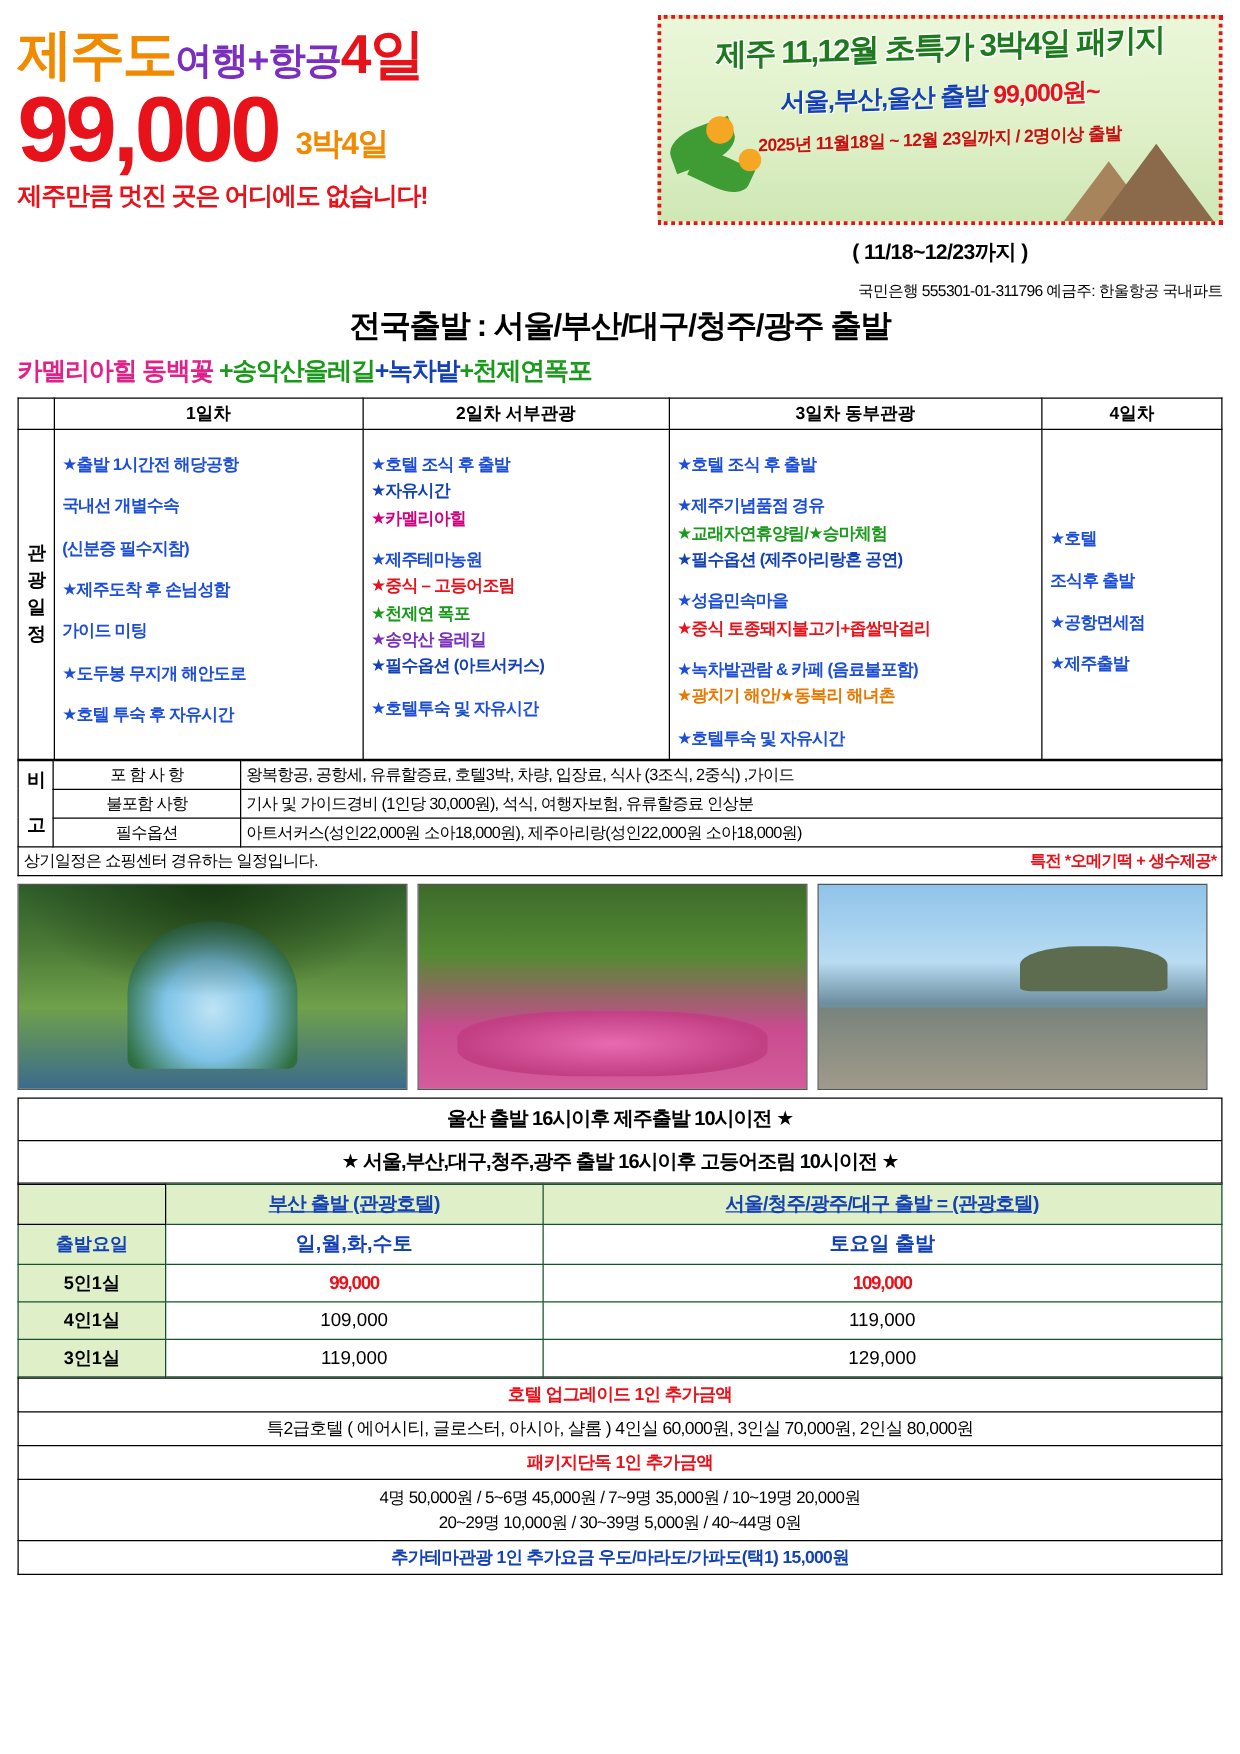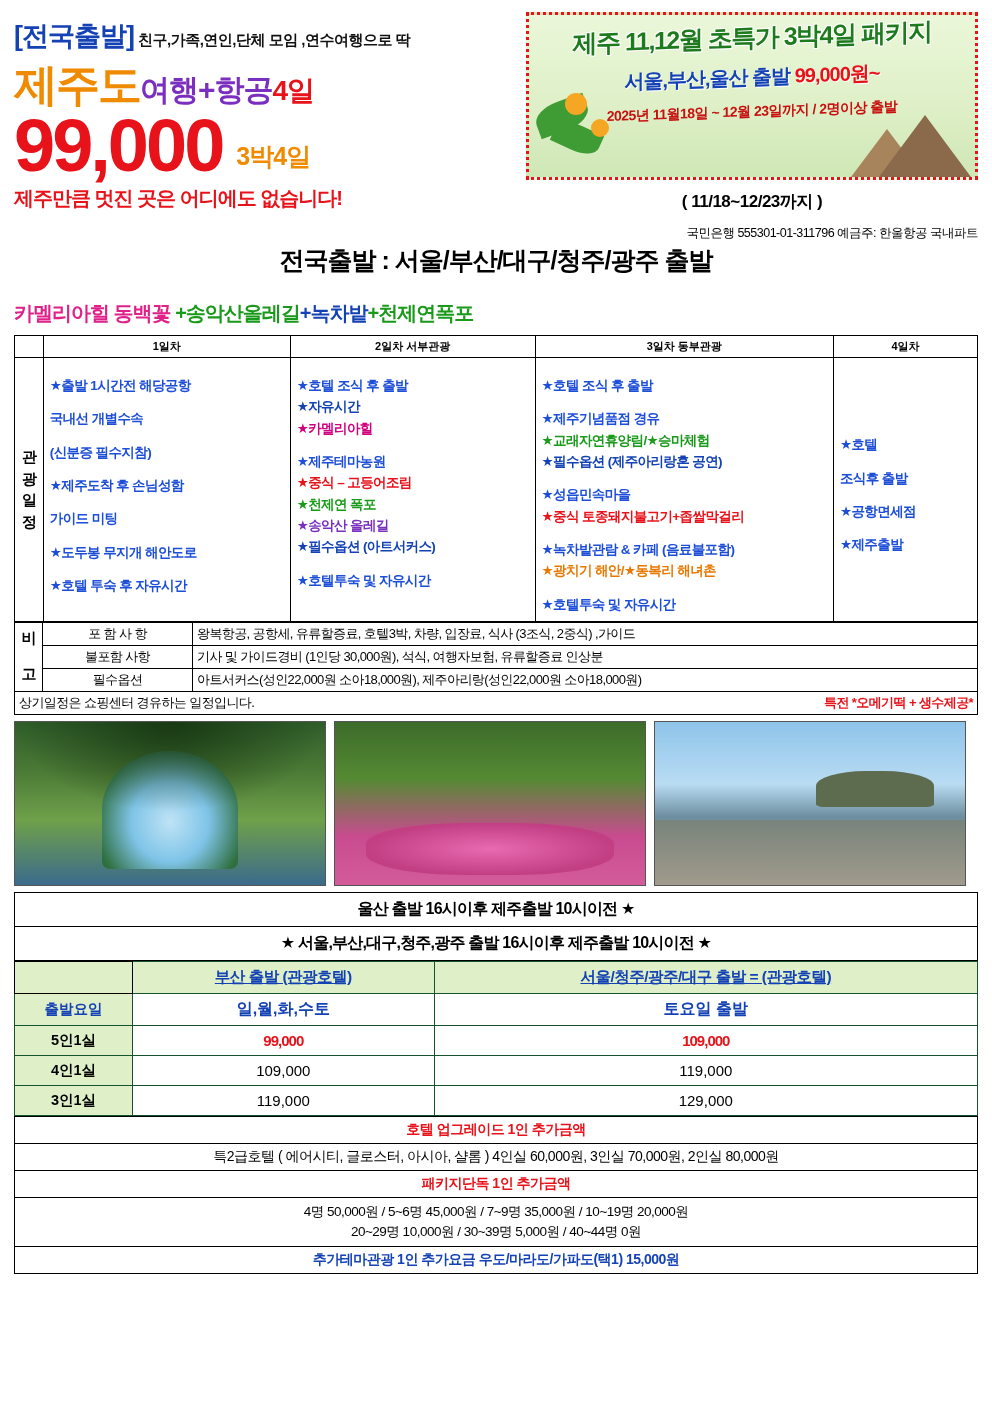--- a/index.html
+++ b/index.html
@@ -16,21 +16,21 @@
 
   
   .hdr { display:flex; justify-content:space-between; align-items:flex-start; }
   .hdr-left { width: 500px; }
   .line1 { display:flex; align-items:baseline; gap:4px; margin-top:6px; }
   .jeonguk { font-size:27px; font-weight:bold; color:#1442b5; letter-spacing:-1px; }
   .sub1 { font-size:15px; font-weight:bold; color:#111; letter-spacing:-0.5px; }
   .line2 { display:flex; align-items:baseline; margin-top:2px; }
   .jeju { font-size:44px; font-weight:bold; color:#f08a00; letter-spacing:-2px; }
   .trip { font-size:30px; font-weight:bold; color:#7b2fbf; letter-spacing:-1px; }
-  .four { font-size:28px; font-weight:bold; color:#e8121a; letter-spacing:-1px; }
+  .four { font-size:44px; font-weight:bold; color:#e8121a; letter-spacing:-1px; }
   .price-row { display:flex; align-items:flex-end; gap:14px; margin-top:-4px; }
   .price { font-size:74px; font-weight:bold; color:#e8121a; letter-spacing:-3px; line-height:0.95; }
   .nights { font-size:25px; font-weight:bold; color:#f08a00; padding-bottom:8px; letter-spacing:-1px; }
   .slogan { font-size:20px; font-weight:bold; color:#e8121a; letter-spacing:-1px; margin-top:4px; }
 
   .hdr-right { width: 452px; }
   .banner {
     border: 3px dotted #e8121a;
     background: linear-gradient(180deg,#eaf7d9 0%, #dff0c8 55%, #cfe7b5 100%);
     padding: 6px 8px 4px 8px;
@@ -45,30 +45,30 @@
   .banner-t2 .b-red { color:#e8121a; text-shadow:1px 1px 0 #fff; }
   .banner-t3 { font-size:14px; font-weight:bold; color:#c81010; text-align:center; margin-top:12px; letter-spacing:-0.5px; transform: skewY(-2deg);}
   .leaf { position:absolute; border-radius:50% 0 50% 0; background:#3f9c35; }
   .orange-dot { position:absolute; width:22px;height:22px;border-radius:50%;background:#f5a623; }
   .mountain { position:absolute; right:4px; bottom:0; width:0;height:0;border-left:46px solid transparent;border-right:46px solid transparent;border-bottom:62px solid #8a6a4a; }
   .mountain2 { position:absolute; right:52px; bottom:0; width:0;height:0;border-left:36px solid transparent;border-right:36px solid transparent;border-bottom:48px solid #a8845c; }
   .date-range { text-align:center; font-size:17px; font-weight:bold; margin-top:10px; letter-spacing:-0.5px;}
   .bank { text-align:right; font-size:12.5px; margin-top:12px; letter-spacing:-0.5px;}
 
   .depart-line { text-align:center; font-size:25px; font-weight:bold; letter-spacing:-1px; margin-top:2px; }
-  .spots { font-size:20px; font-weight:bold; letter-spacing:-1px; margin-top:23px; }
+  .spots { font-size:20px; font-weight:bold; letter-spacing:-1px; margin-top:6px; }
   .spots .s-pink { color:#e0218a; }
   .spots .s-green { color:#1a9a1a; }
   .spots .s-blue { color:#1442b5; }
 
   
   table { border-collapse: collapse; width:100%; }
   .itin { margin-top:8px; border:1.5px solid #000; }
   .itin th, .itin td { border:1px solid #000; }
-  .itin th { font-size:11px; font-weight:bold; padding:3px 4px; }
+  .itin th { font-size:14px; font-weight:bold; padding:3px 4px; }
   .vtitle { width:28px; font-size:15px; font-weight:bold; text-align:center; line-height:1.45; letter-spacing:-1px; }
   .day-cell { padding:5px 6px 6px 6px; vertical-align:top; font-size:13.5px; line-height:1.58; letter-spacing:-0.6px; }
   .c-black{color:#1d4ed8;margin-top:12px;} .c-blue{color:#1442b5;} .c-red{color:#e8121a;} .c-green{color:#1a9a1a;}
   .c-orange{color:#e87800;} .c-purple{color:#7b2fbf;} .c-magenta{color:#d0007f;}
   .bold { font-weight:bold; }
 
   .bigo th, .bigo td { border:1px solid #000; font-size:13px; padding:2px 4px; letter-spacing:-0.6px;}
   .bigo .lbl { text-align:center; width:150px; }
   .bigo .vt { width:28px; text-align:center; font-size:15px; font-weight:bold; letter-spacing:-1px; }
   .note-row td { font-size:13px; padding:2px 4px; }
@@ -111,24 +111,20 @@
   .extra .hdrow-b { color:#1442b5; font-weight:bold; }
   .extra .small { font-size:13.5px; line-height:1.5; }
 </style>
 </head>
 <body>
 
 <div class="page">
 
   <div class="hdr">
     <div class="hdr-left">
-      <div class="line1">
-        <span class="jeonguk">[전국출발]</span>
-        <span class="sub1">친구,가족,연인,단체 모임 ,연수여행으로 딱</span>
-      </div>
       <div class="line2">
         <span class="jeju">제주도</span>
         <span class="trip">여행+항공</span>
         <span class="four">4일</span>
       </div>
       <div class="price-row">
         <span class="price">99,000</span>
         <span class="nights">3박4일</span>
       </div>
       <div class="slogan">제주만큼 멋진 곳은 어디에도 없습니다!</div>
@@ -236,21 +232,21 @@
   </tbody>
     </table>
 
   <div class="photos">
     <div class="photo p1"></div>
     <div class="photo p2"></div>
     <div class="photo p3"></div>
   </div>
 
   <div class="notice first">울산 출발 16시이후 제주출발 10시이전 ★</div>
-  <div class="notice">★ 서울,부산,대구,청주,광주 출발 16시이후 제주출발 10시이전 ★</div>
+  <div class="notice">★ 서울,부산,대구,청주,광주 출발 16시이후 고등어조림 10시이전 ★</div>
 
   <table class="ptable">
     <thead>
       <tr>
         <th style="background:#dff0c8;border:1px solid #000;width:118px;"></th>
         <th>부산 출발  (관광호텔)</th>
         <th>서울/청주/광주/대구 출발 =  (관광호텔)</th>
       </tr>
     </thead>
     <tbody id="ptbody">

